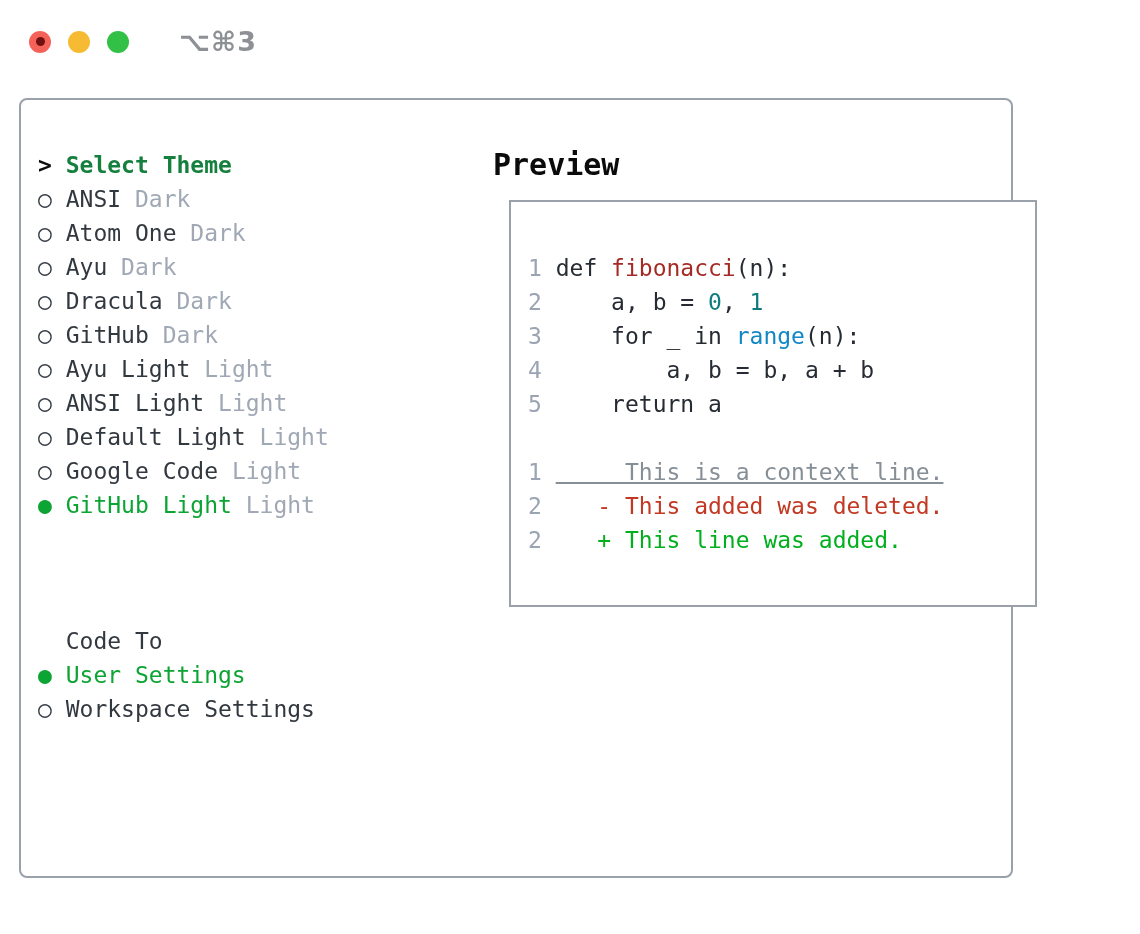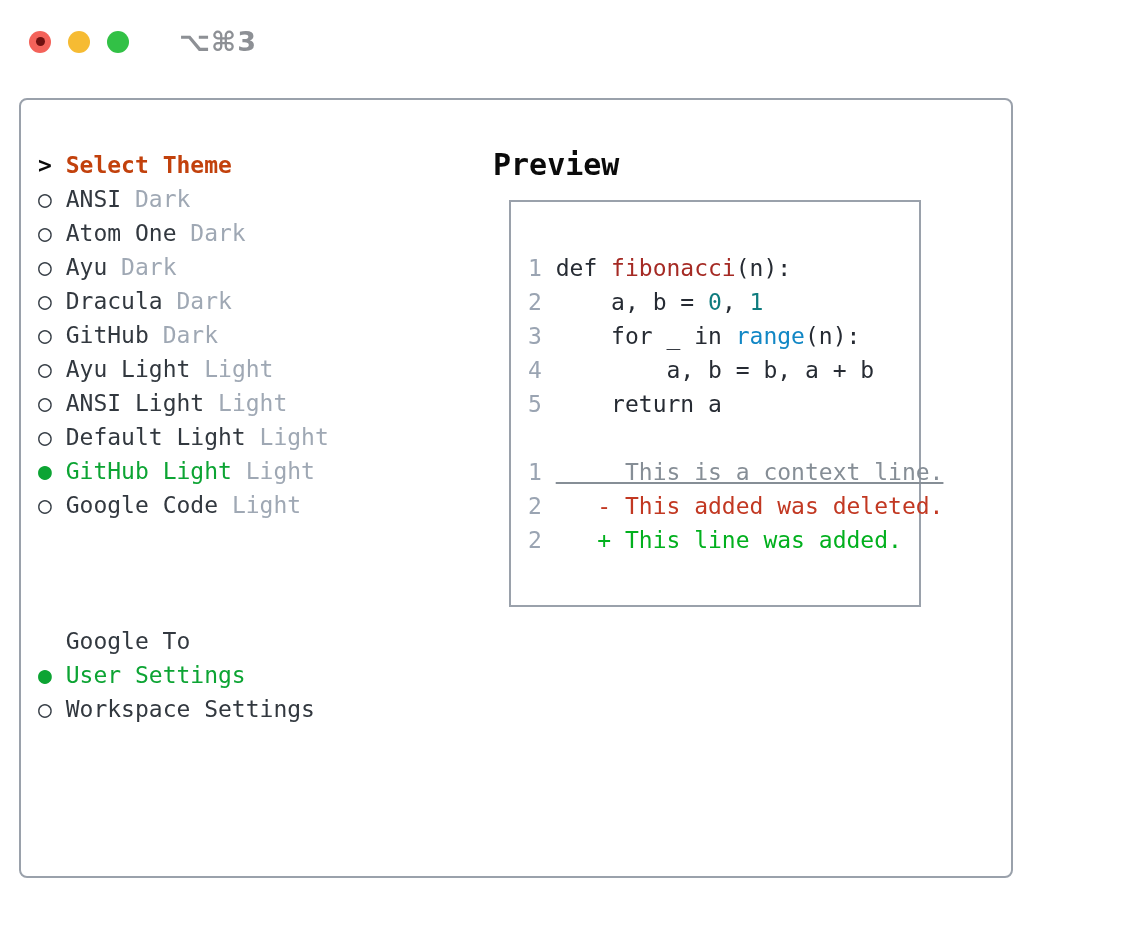--- a/index.html
+++ b/index.html
@@ -18,41 +18,41 @@
     font-weight:bold;font-size:27px;color:#8d9095;margin-left:33px;letter-spacing:1px;
   }
   
   .panel{
     position:absolute;left:19px;top:98px;width:994px;height:780px;
     border:2px solid var(--border,#9aa1ab);border-radius:8px;box-sizing:border-box;
     background:#fff;
   }
   .row{height:34px;line-height:34px;font-size:23px;white-space:pre;color:var(--text-dark,#32383f);}
   .row .cursor{font-weight:bold;color:#0b0b0b;}
-  .row.header-row .hdr{font-weight:bold;color:#c2410c;}
+  .row.header-row .hdr{font-weight:bold;color:#15803d;}
   .indent2{padding-left:2ch;}
   .bullet{color:#3c434b;}
   .bullet.sel{color:var(--accent-green,#0ca433);}
   .name{color:var(--text-dark,#32383f);}
   .name.sel{color:var(--accent-green,#0ca433);}
   .variant{color:var(--variant-gray,#9fa8b4);}
   #theme-block{position:absolute;left:17px;top:48px;}
   #apply-block{position:absolute;left:17px;top:524px;}
   #hint-text{
     position:absolute;left:17px;top:660px;width:436px;
     font-size:23px;line-height:34px;color:var(--hint-gray,#a7aeb8);
     white-space:normal;
   }
   
   #preview-header{
     position:absolute;left:472px;top:48px;height:34px;line-height:34px;
     font-size:30px;font-weight:bold;color:#0b0b0b;white-space:pre;
   }
   #preview-box{
-    position:absolute;left:488px;top:100px;width:412px;height:407px;
+    position:absolute;left:488px;top:100px;width:528px;height:407px;
     border:2px solid var(--border,#9aa1ab);box-sizing:border-box;background:#fff;
   }
   #code-lines{position:absolute;left:17px;top:49px;}
   .code-line{height:34px;line-height:34px;font-size:23px;white-space:pre;}
   .lnum{color:var(--line-number,#9aa4b2);}
   .tok-code{color:var(--code-dark,#262b33);}
   .tok-func{color:var(--func-red,#a52a24);}
   .tok-num{color:var(--num-teal,#0e7b7e);}
   .tok-builtin{color:var(--builtin-blue,#1187c5);}
   .tok-context{color:var(--context-gray,#868e96);text-decoration:underline;}
@@ -79,26 +79,26 @@
       <div class="row header-row"><span class="cursor">&gt;</span><span> </span><span class="hdr">Select Theme</span></div>
 
     <div class="row"><span class="bullet">○</span><span class="name"> ANSI</span><span class="variant"> Dark</span></div>
         <div class="row"><span class="bullet">○</span><span class="name"> Atom One</span><span class="variant"> Dark</span></div>
         <div class="row"><span class="bullet">○</span><span class="name"> Ayu</span><span class="variant"> Dark</span></div>
         <div class="row"><span class="bullet">○</span><span class="name"> Dracula</span><span class="variant"> Dark</span></div>
         <div class="row"><span class="bullet">○</span><span class="name"> GitHub</span><span class="variant"> Dark</span></div>
         <div class="row"><span class="bullet">○</span><span class="name"> Ayu Light</span><span class="variant"> Light</span></div>
         <div class="row"><span class="bullet">○</span><span class="name"> ANSI Light</span><span class="variant"> Light</span></div>
         <div class="row"><span class="bullet">○</span><span class="name"> Default Light</span><span class="variant"> Light</span></div>
+        <div class="row"><span class="bullet">○</span><span class="name"> Google Code</span><span class="variant"> Light</span></div>
         <div class="row"><span class="bullet sel">●</span><span class="name sel"> GitHub Light</span><span class="variant"> Light</span></div>
-        <div class="row"><span class="bullet">○</span><span class="name"> Google Code</span><span class="variant"> Light</span></div>
       </div>
 
     <div id="apply-block">
-      <div class="row indent2">Google To</div>
+      <div class="row indent2">Code To</div>
 
     <div class="row"><span class="bullet sel">●</span><span class="name sel"> User Settings</span></div>
         <div class="row"><span class="bullet">○</span><span class="name"> Workspace Settings</span></div>
       </div>
 
 
     <div id="preview-header">Preview</div>
 
     <div id="preview-box">
       <div id="code-lines">

